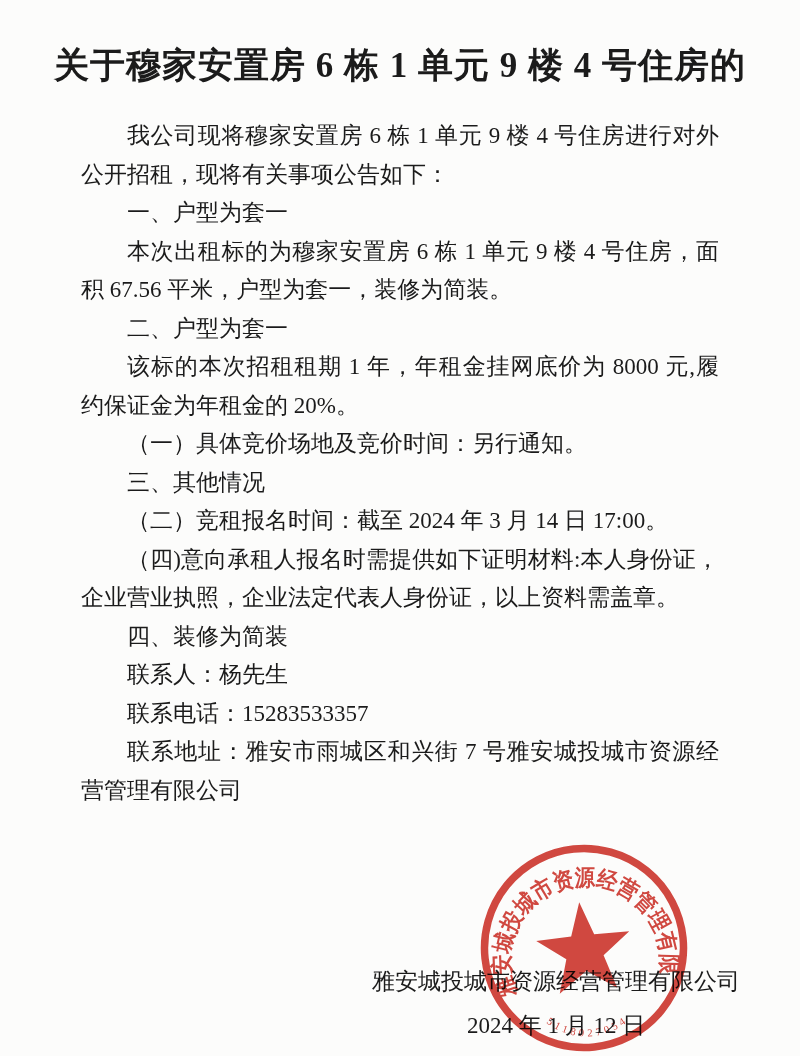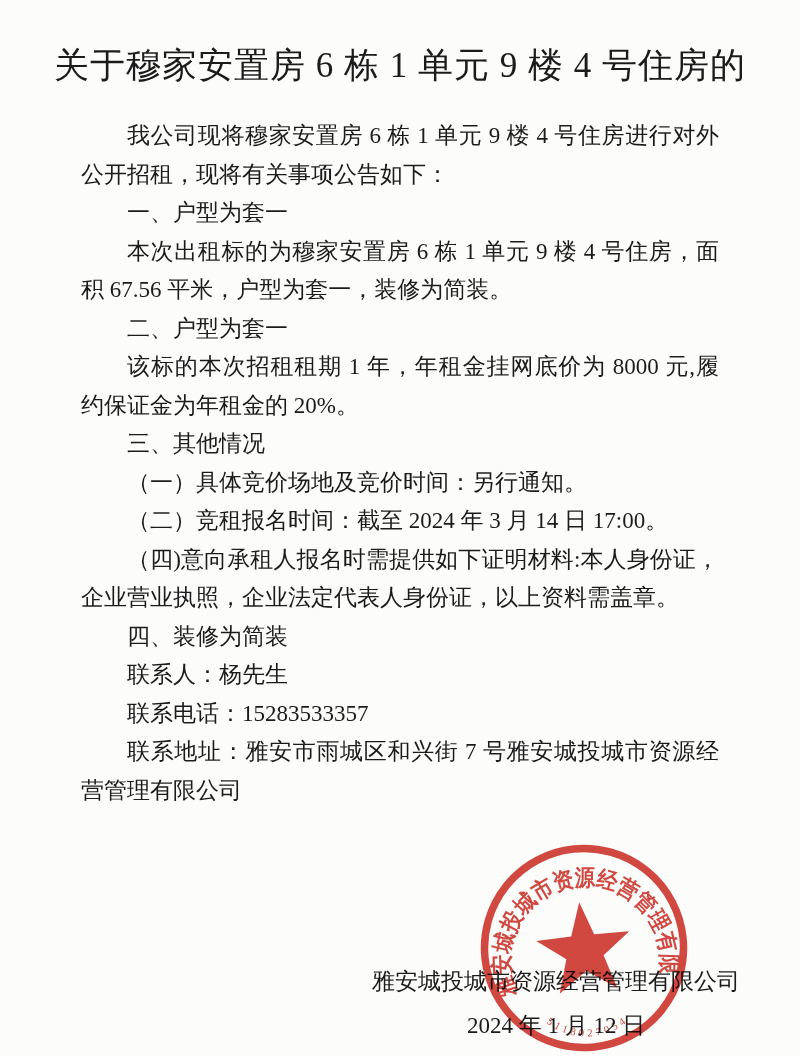--- a/index.html
+++ b/index.html
@@ -14,21 +14,21 @@
     margin: 0 auto;
     background: #fcfcfb;
     color: #1b1b1b;
     overflow: hidden;
   }
   .doc-title {
     padding-top: 18px;
     text-align: center;
     font-size: 35px;
     line-height: 50px;
-    font-weight: 400;
+    font-weight: 700;
     letter-spacing: 1px;
   }
   .doc-title .t-line { display: block; }
   .doc-body {
     margin-top: 26px;
     padding: 0 81px;
     font-size: 23px;
     line-height: 38.5px;
     text-align: justify;
     text-justify: inter-ideograph;
@@ -68,22 +68,22 @@
   <h1 class="doc-title">
     <span class="t-line">关于穆家安置房 6 栋 1 单元 9 楼 4 号住房的</span>
   </h1>
 
   <div class="doc-body">
     <p>我公司现将穆家安置房 6 栋 1 单元 9 楼 4 号住房进行对外公开招租，现将有关事项公告如下：</p>
     <p>一、户型为套一</p>
     <p>本次出租标的为穆家安置房 6 栋 1 单元 9 楼 4 号住房，面积 67.56 平米，户型为套一，装修为简装。</p>
     <p>二、户型为套一</p>
     <p>该标的本次招租租期 1 年，年租金挂网底价为 8000 元,履约保证金为年租金的 20%。</p>
+    <p>（一）具体竞价场地及竞价时间：另行通知。</p>
     <p>三、其他情况</p>
-    <p>（一）具体竞价场地及竞价时间：另行通知。</p>
     <p>（二）竞租报名时间：截至 2024 年 3 月 14 日 17:00。</p>
     <p>（四)意向承租人报名时需提供如下证明材料:本人身份证，企业营业执照，企业法定代表人身份证，以上资料需盖章。</p>
     <p>四、装修为简装</p>
     <p>联系人：杨先生</p>
     <p>联系电话：15283533357</p>
     <p>联系地址：雅安市雨城区和兴街 7 号雅安城投城市资源经营管理有限公司</p>
   </div>
 
   <div class="signature">
     <div class="sig-company">雅安城投城市资源经营管理有限公司</div>

